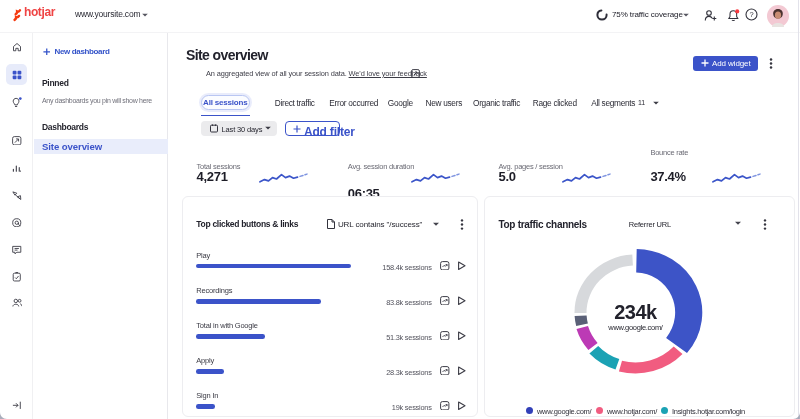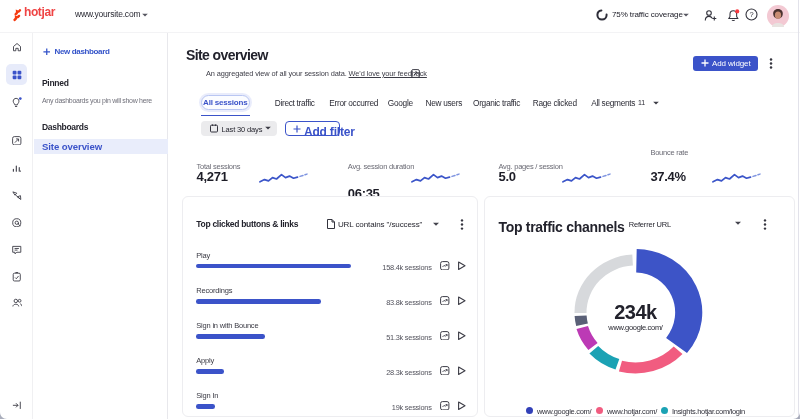--- a/index.html
+++ b/index.html
@@ -217,21 +217,21 @@
   </svg>
 <div class="abs rlab" style="left:196.3px;top:285.5px;">Recordings</div>
 <div class="abs rbar" style="left:196.3px;top:299.3px;width:125px;"></div>
 <div class="abs rses" style="top:297.5px;">83.8k sessions</div>
 <svg class="abs ric" style="top:296.3px;">
     <use href="#trendbox"></use>
   </svg>
 <svg class="abs rpl" style="top:296.3px;">
     <use href="#playtri"></use>
   </svg>
-<div class="abs rlab" style="left:196.3px;top:320.8px;">Sign in with Bounce</div>
+<div class="abs rlab" style="left:196.3px;top:320.8px;">Total in with Google</div>
 <div class="abs rbar" style="left:196.3px;top:334.4px;width:68.7px;"></div>
 <div class="abs rses" style="top:332.5px;">51.3k sessions</div>
 <svg class="abs ric" style="top:331.3px;">
     <use href="#trendbox"></use>
   </svg>
 <svg class="abs rpl" style="top:331.3px;">
     <use href="#playtri"></use>
   </svg>
 <div class="abs rlab" style="left:196.3px;top:356.1px;">Apply</div>
 <div class="abs rbar" style="left:196.3px;top:369.4px;width:27.6px;"></div>
@@ -263,21 +263,21 @@
 </defs>
   </svg>
 <style>
 .rlab{font-size:7.5px;letter-spacing:-0.2px;color:#3a3a44;}
 .rbar{height:4.6px;background:#3b53c9;border-radius:2.3px;}
 .rses{font-size:7.4px;letter-spacing:-0.25px;color:#52525c;width:100px;left:331.6px;text-align:right;}
 .ric{left:440.4px;width:9.2px;height:9.2px;}
 .rpl{left:457.4px;width:9.2px;height:9.2px;}
 </style>
 
-<div class="abs" style="left:498.5px;top:218.5px;font-size:14px;font-weight:bold;letter-spacing:-0.3px;color:#22222c;">Top traffic channels</div>
+<div class="abs" style="left:498.5px;top:218.5px;font-size:10px;font-weight:bold;letter-spacing:-0.3px;color:#22222c;">Top traffic channels</div>
 <div class="abs" style="left:628.8px;top:219.5px;font-size:7.5px;letter-spacing:-0.2px;color:#26262f;">Referrer URL</div>
 <svg class="abs" style="left:734px;top:221px;" width="8" height="5" viewBox="0 0 8 5">
     <path d="M1 0.8 L4 3.8 L7 0.8" fill="#44444e"></path>
   </svg>
 <svg class="abs" style="left:763px;top:219px;" width="4" height="11" viewBox="0 0 4 11">
     <circle cx="2" cy="1.4" r="1.2" fill="#35353f"></circle>
     <circle cx="2" cy="5.5" r="1.2" fill="#35353f"></circle>
     <circle cx="2" cy="9.6" r="1.2" fill="#35353f"></circle>
   </svg>
 <svg class="abs" style="left:560px;top:238px;" width="151" height="145" viewBox="560 238 151 145">

